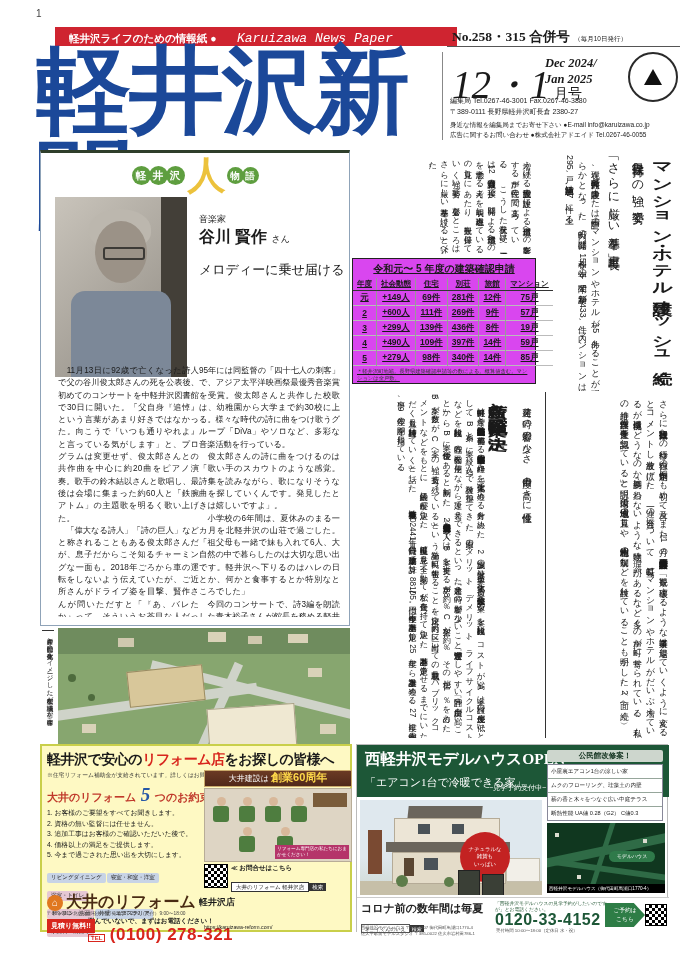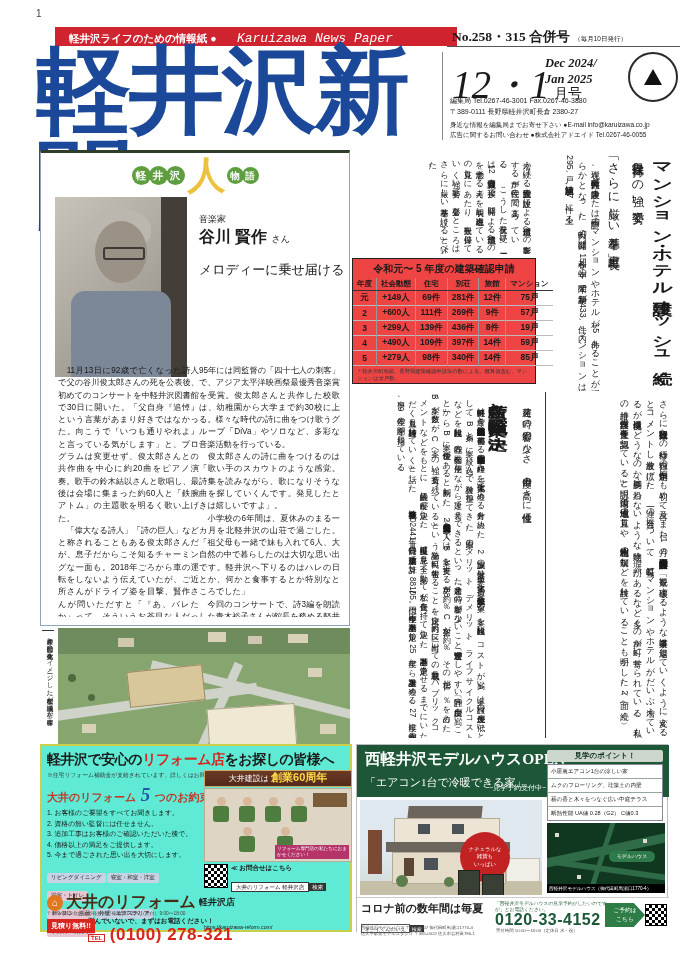--- a/index.html
+++ b/index.html
@@ -27,30 +27,30 @@
                font-size:10.5px;font-weight:bold;line-height:19px;text-align:center;}
   .logo-circle.sm{width:17px;height:17px;font-size:9.5px;line-height:17px;margin-left:-2px;}
   .fcol{font-size:8.2px;line-height:1.5;}
   
   .vhead{font-weight:bold;font-size:14px;letter-spacing:1px;}
   .vsub{font-size:12px;letter-spacing:1px;}
   .vbody{font-size:8.8px;line-height:13px;}
   .vbody-sm{font-size:8.3px;line-height:11.8px;}
   .vbody-ch{font-size:8.2px;line-height:11.4px;}
   
-  .atable{border:1.5px solid #222;background:#ef4444;font-size:8.5px;}
+  .atable{border:1.5px solid #222;background:#d946ef;font-size:8.5px;text-decoration:underline;}
   .atable .ttl{font-weight:bold;font-size:10px;text-align:center;padding:3px 0 2px;}
   .atable table{border-collapse:collapse;margin:0 auto;}
   .atable th,.atable td{border-left:1px solid #999;padding:1px 4px;text-align:center;font-weight:bold;white-space:nowrap;}
   .atable th:first-child,.atable td:first-child{border-left:none;}
   .atable thead th{border-bottom:1.5px solid #333;font-size:7.5px;}
   .atable tbody tr{border-bottom:1px solid #bbb;}
   .atable .foot{font-size:5.3px;color:#333;padding:2px 4px;font-weight:normal;}
   
-  .ad-left{background:#5eead4;border:2px solid #c9cf4a;box-sizing:border-box;}
+  .ad-left{background:#fef9c3;border:2px solid #c9cf4a;box-sizing:border-box;}
   .chip{display:inline-block;font-size:5.5px;padding:1.5px 4px;border-radius:2px;margin:1px 1px 0 0;color:#222;}
   .chip.b{background:#c8d4e6;} .chip.p{background:#e6c8d4;}
   .qr{background-image:conic-gradient(#000 90deg,#fff 90deg 180deg,#000 180deg 270deg,#fff 270deg);
       background-size:6px 6px;border:1px solid #000;}
   .ad-right{background:#fff;border:1px solid #bbb;box-sizing:border-box;}
   .greenband{background:#1d5737;}
   .ptrow{background:#fff;border-bottom:1px solid #96a69b;font-size:5.6px;line-height:13px;height:13px;
          padding-left:3px;color:#222;white-space:nowrap;overflow:hidden;}
   .arrow-btn{background:#2e7d46;color:#fff;font-size:5.8px;display:flex;align-items:center;justify-content:center;
              clip-path:polygon(0 0,72% 0,100% 50%,72% 100%,0 100%);text-align:center;}
@@ -309,21 +309,21 @@
   </div>
 
   <div class="abs ad-right" style="left:356px;top:744px;width:312px;height:188px;">
     <div class="abs greenband" style="left:0;top:0;width:312px;height:52px;">
       <div class="abs serif" style="left:8px;top:4px;font-size:15.5px;font-weight:bold;color:#fff;white-space:nowrap;">西軽井沢モデルハウスOPEN</div>
       <div class="abs serif" style="left:8px;top:30px;font-size:11px;color:#fff;white-space:nowrap;">「エアコン1台で冷暖できる家」</div>
       <div class="abs" style="left:132px;top:38px;font-size:7px;color:#fff;white-space:nowrap;">−見学予約受付中−</div>
     </div>
 
     <div class="abs" style="left:190px;top:5px;width:116px;">
-      <div style="background:#cdd6cd;color:#12321f;font-weight:bold;font-size:7.5px;height:12px;line-height:12px;text-align:center;border-radius:2px;margin-bottom:2px;">見学のポイント！</div>
+      <div style="background:#cdd6cd;color:#12321f;font-weight:bold;font-size:7.5px;height:12px;line-height:12px;text-align:center;border-radius:2px;margin-bottom:2px;">公民館改修案！</div>
       <div style="border:1px solid #889;">
         <div class="ptrow">小屋裏エアコン1台の涼しい家</div>
         <div class="ptrow">ムクのフローリング、珪藻土の内壁</div>
         <div class="ptrow">薪の香と木々をつなぐ広い中庭テラス</div>
         <div class="ptrow" style="border-bottom:none;">断熱性能 UA値 0.28（G2） C値0.3</div>
       </div>
     </div>
 
     <div class="abs clip" style="left:3px;top:55px;width:182px;height:95px;background:linear-gradient(#dfe8ee 60%,#cfd9d2);">
       <div class="abs" style="left:0;bottom:0;width:182px;height:14px;background:#c6bfa8;"></div>

